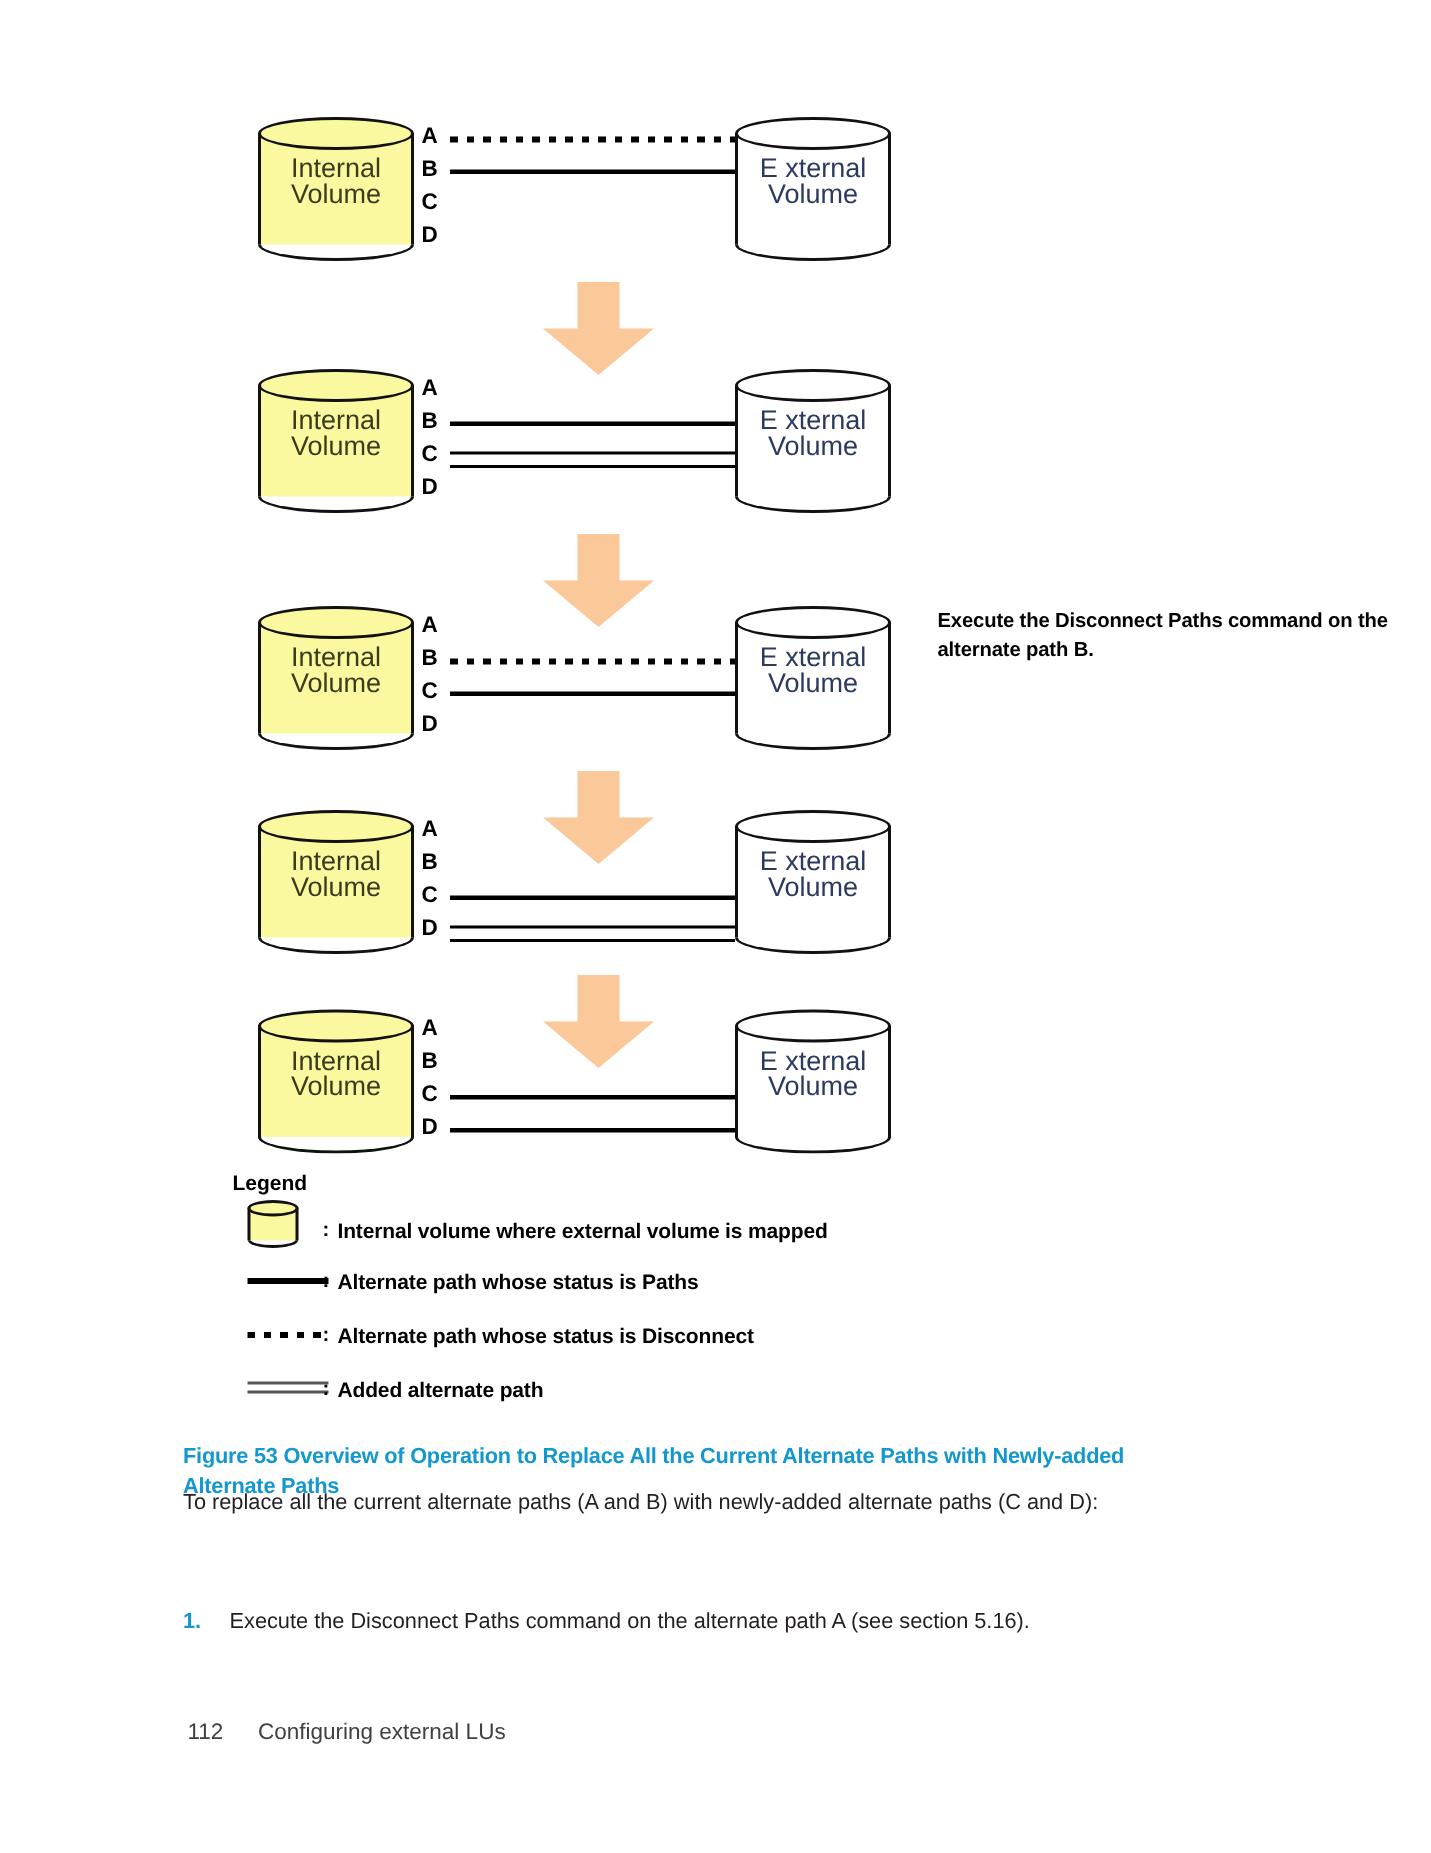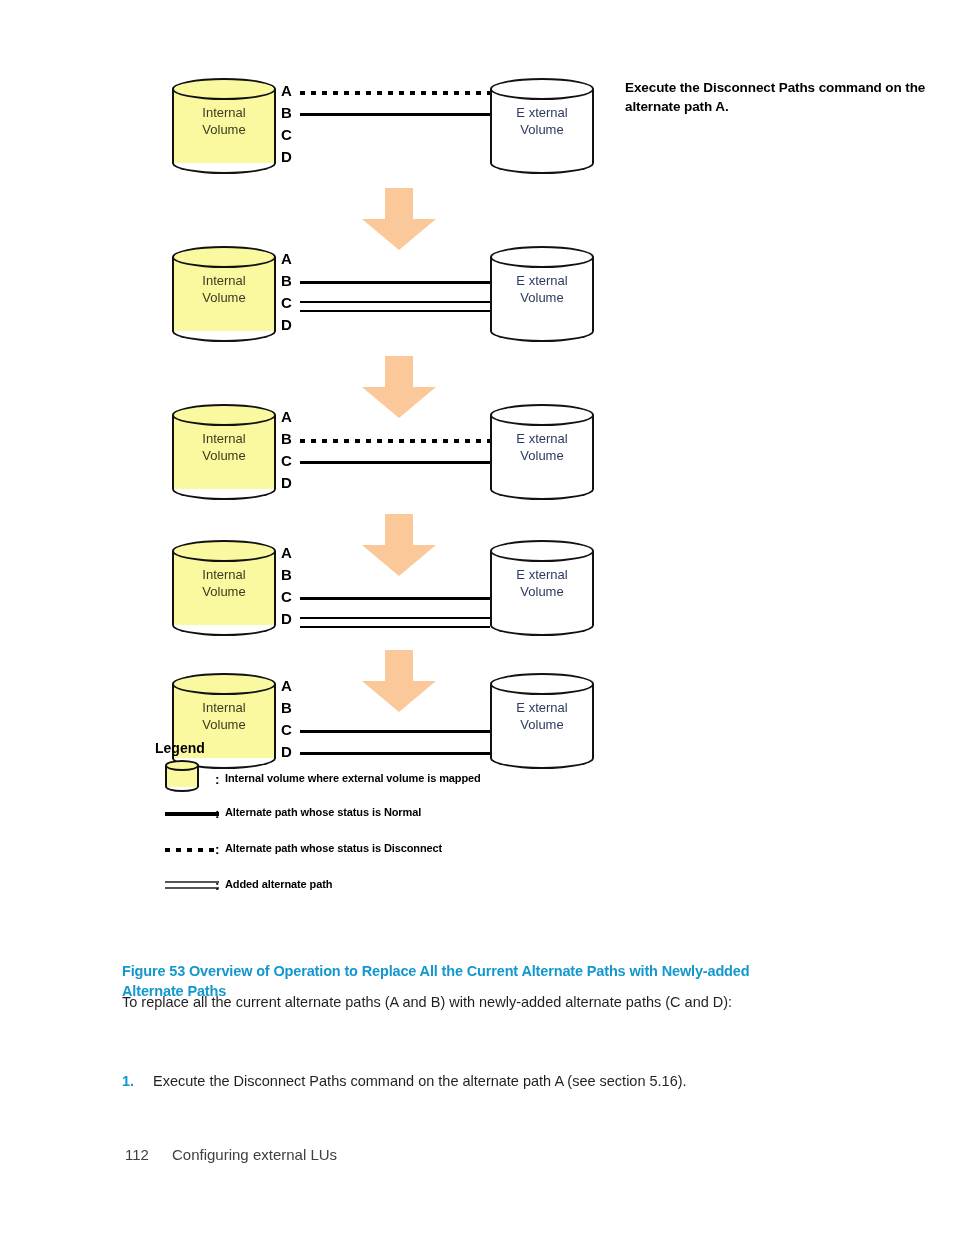--- a/index.html
+++ b/index.html
@@ -62,21 +62,21 @@
     border: 2px solid #111;
     border-radius: 50%;
     border-top-color: transparent;
     background: transparent;
   }
   .cyl .label {
     position: absolute;
     left: 0; top: 26px;
     width: 104px;
     text-align: center;
-    font-size: 13px;
+    font-size: 18px;
     line-height: 17px;
     color: #3b3b1d;
     font-family: "Liberation Sans", sans-serif;
   }
   .cyl.internal { background: transparent; }
   .cyl.internal .body { background: #faf9a0; }
   .cyl.internal .top  { background: #faf9a0; }
   .cyl.internal .bottom { background: transparent; }
   .cyl.external .body { background: #ffffff; }
   .cyl.external .top  { background: #ffffff; }
@@ -177,21 +177,21 @@
     width: 0; height: 0;
     border-left: 37px solid transparent;
     border-right: 37px solid transparent;
     border-top: 31px solid #fbc89a;
   }
 
   
   #legend {
     position: absolute;
     left: 155px;
-    top: 740px;
+    top: 780px;
     width: 620px;
   }
   #legend .legend-title {
     font-size: 14px;
     font-weight: bold;
     color: #000;
     margin-bottom: 4px;
   }
   .legend-row {
     position: relative;
@@ -201,21 +201,21 @@
   .legend-swatch {
     position: absolute;
     left: 10px;
     top: 0;
     width: 56px;
     height: 34px;
   }
   .legend-text {
     position: absolute;
     left: 70px;
-    font-size: 11px;
+    font-size: 14px;
     font-weight: bold;
     color: #000;
     letter-spacing: -0.1px;
     white-space: nowrap;
   }
   .legend-row.first .legend-text { top: 12px; }
   .legend-row.lr-solid .legend-text,
   .legend-row.lr-dotted .legend-text,
   .legend-row.lr-double .legend-text { top: 0px; }
 
@@ -363,21 +363,20 @@
     <div class="wire w3 none"></div>
     <div class="cyl external cyl-external-pos">
       <div class="bottom"></div>
       <div class="body"></div>
       <div class="top"></div>
       <div class="label">
         <span>E xternal</span><br>
         <span>Volume</span>
       </div>
     </div>
-    <div class="stage-note">Execute the Disconnect Paths command on the alternate path A.</div>
   </div>
 
   <div class="down-arrow" style="top:118px;">
     <div class="shaft"></div>
     <div class="head"></div>
   </div>
 
   <div class="stage" style="top:168px;">
     <div class="cyl internal cyl-internal-pos">
       <div class="bottom"></div>
@@ -436,20 +435,21 @@
     <div class="wire w3 none"></div>
     <div class="cyl external cyl-external-pos">
       <div class="bottom"></div>
       <div class="body"></div>
       <div class="top"></div>
       <div class="label">
         <span>E xternal</span><br>
         <span>Volume</span>
       </div>
     </div>
+    <div class="stage-note">Execute the Disconnect Paths command on the alternate path B.</div>
   </div>
 
   <div class="down-arrow" style="top:444px;">
     <div class="shaft"></div>
     <div class="head"></div>
   </div>
 
   <div class="stage" style="top:462px;">
     <div class="cyl internal cyl-internal-pos">
       <div class="bottom"></div>
@@ -533,21 +533,21 @@
     </div>
     <span class="legend-colon">:</span>
     <span class="legend-text">Internal volume where external volume is mapped</span>
   </div>
 
   <div class="legend-row lr-solid">
     <div class="legend-swatch">
       <div class="sw-line"></div>
     </div>
     <span class="legend-colon">:</span>
-    <span class="legend-text">Alternate path whose status is Normal</span>
+    <span class="legend-text">Alternate path whose status is Paths</span>
   </div>
 
   <div class="legend-row lr-dotted">
     <div class="legend-swatch">
       <div class="sw-dotted"></div>
     </div>
     <span class="legend-colon">:</span>
     <span class="legend-text">Alternate path whose status is Disconnect</span>
   </div>
 

